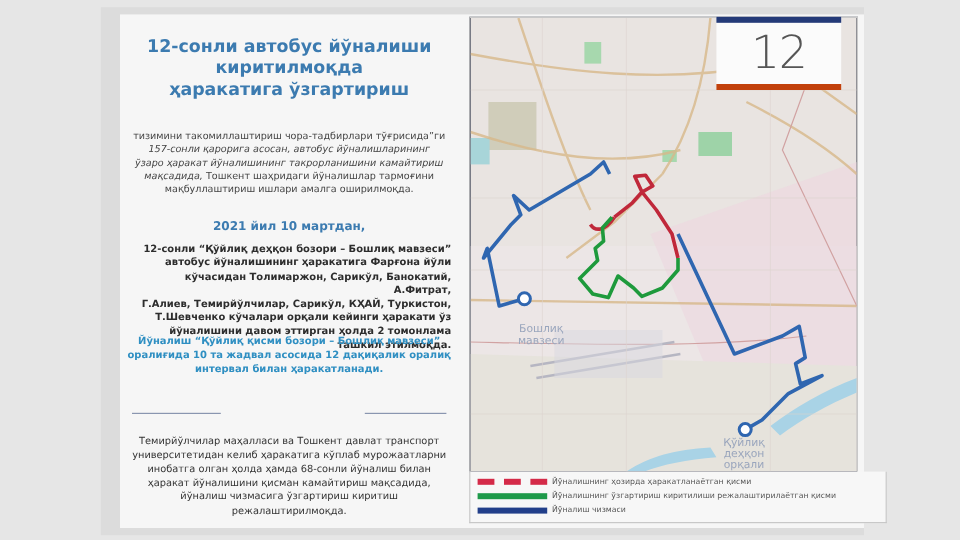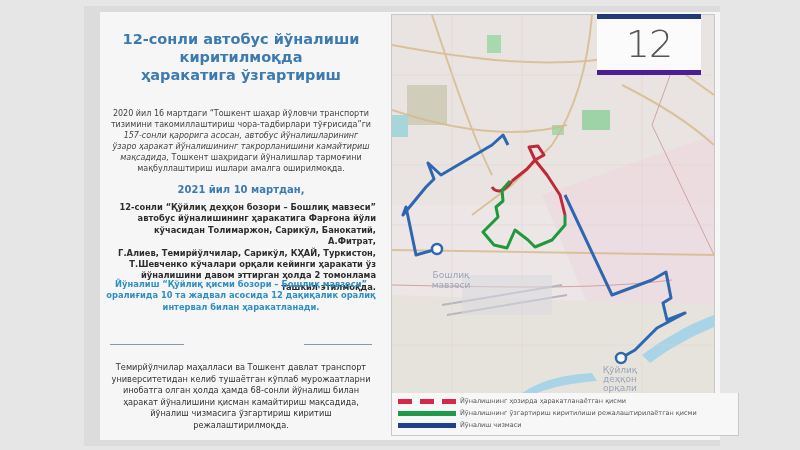--- a/index.html
+++ b/index.html
@@ -11,42 +11,41 @@
   .intro{position:absolute;left:10px;top:96px;width:262px;text-align:center;color:#444;font-size:8px;line-height:11px;}
   .intro i{font-style:italic;}
   .date{position:absolute;left:0;top:172px;width:282px;text-align:center;color:#3c7bb0;font-weight:bold;font-size:10px;}
   .body-bold{position:absolute;left:6px;top:190px;width:270px;text-align:right;color:#2d2d2d;font-weight:bold;font-size:8.3px;line-height:11.4px;}
   .body-blue{position:absolute;left:6px;top:267px;width:270px;text-align:center;color:#2f8fc2;font-weight:bold;font-size:8.3px;line-height:11.4px;}
   .info-head{position:absolute;left:10px;top:322px;width:262px;height:20px;}
   .info-line{position:absolute;top:10px;height:1px;background:#8a96b0;}
   .info-label{position:absolute;left:80px;top:0;width:108px;height:20px;background:#2a3f7a;color:#fff;font-size:10px;line-height:20px;text-align:center;letter-spacing:0.5px;}
   .info-text{position:absolute;left:8px;top:350px;width:266px;text-align:center;color:#333;font-size:8.2px;line-height:11.5px;}
   .map{position:absolute;left:391px;top:14px;width:322px;height:378px;background:#0f172a;overflow:hidden;border:1px solid #c8c8c8;}
-  .badge{position:absolute;left:597px;top:14px;width:104px;height:51px;background:#fbfbfb;border-top:5px solid #243a78;border-bottom:5px solid #4c1d95;}
+  .badge{position:absolute;left:597px;top:14px;width:104px;height:51px;background:#fbfbfb;border-top:5px solid #243a78;border-bottom:5px solid #c2410c;}
   .badge span{display:block;text-align:center;font-size:38px;line-height:51px;color:#555;font-weight:200;font-family:"DejaVu Sans","Liberation Sans",sans-serif;letter-spacing:-1px;}
   .legend{position:absolute;left:391px;top:393px;width:322px;height:42px;background:#f7f7f7;border:1px solid #c8c8c8;border-top:none;padding-left:24px;}
   .leg-row{position:absolute;left:6px;height:11px;font-size:6.5px;line-height:11px;color:#555;}
   .leg-swatch{position:absolute;left:0;top:3px;height:5px;}
   .leg-text{position:absolute;left:62px;top:0;white-space:nowrap;}
 </style>
 </head>
 <body>
 
 <div class="frame"></div>
 <div class="card"></div>
 
 <div class="left">
   <div class="title">
     <div>12-сонли автобус йўналиши</div>
     <div>киритилмоқда</div>
     <div>ҳаракатига ўзгартириш</div>
   </div>
 
   <div class="intro">
-    <div>2020 йил 16 мартдаги “Тошкент шаҳар йўловчи транспорти</div>
     <div>тизимини такомиллаштириш чора-тадбирлари тўғрисида”ги</div>
     <div><i>157-сонли қарорига асосан, автобус йўналишларининг</i></div>
     <div><i>ўзаро ҳаракат йўналишининг такрорланишини камайтириш</i></div>
     <div><i>мақсадида,</i><span> Тошкент шаҳридаги йўналишлар тармоғини</span></div>
     <div>мақбуллаштириш ишлари амалга оширилмоқда.</div>
   </div>
 
   <div class="date">2021 йил 10 мартдан,</div>
 
   <div class="body-bold">
@@ -65,21 +64,21 @@
     <div>интервал билан ҳаракатланади.</div>
   </div>
 
   <div class="info-head">
     <div class="info-line" style="left:0;width:74px;"></div>
     <div class="info-line" style="left:194px;width:68px;"></div>
   </div>
 
   <div class="info-text">
     <div>Темирйўлчилар маҳалласи ва Тошкент давлат транспорт</div>
-    <div>университетидан келиб тушаётган кўплаб мурожаатларни</div>
+    <div>университетидан келиб ҳаракатига кўплаб мурожаатларни</div>
     <div>инобатга олган ҳолда ҳамда 68-сонли йўналиш билан</div>
     <div>ҳаракат йўналишини қисман камайтириш мақсадида,</div>
     <div>йўналиш чизмасига ўзгартириш киритиш</div>
     <div>режалаштирилмоқда.</div>
   </div>
 </div>
 
 <div class="map">
   <svg width="322" height="378" viewBox="0 0 322 378">
 

